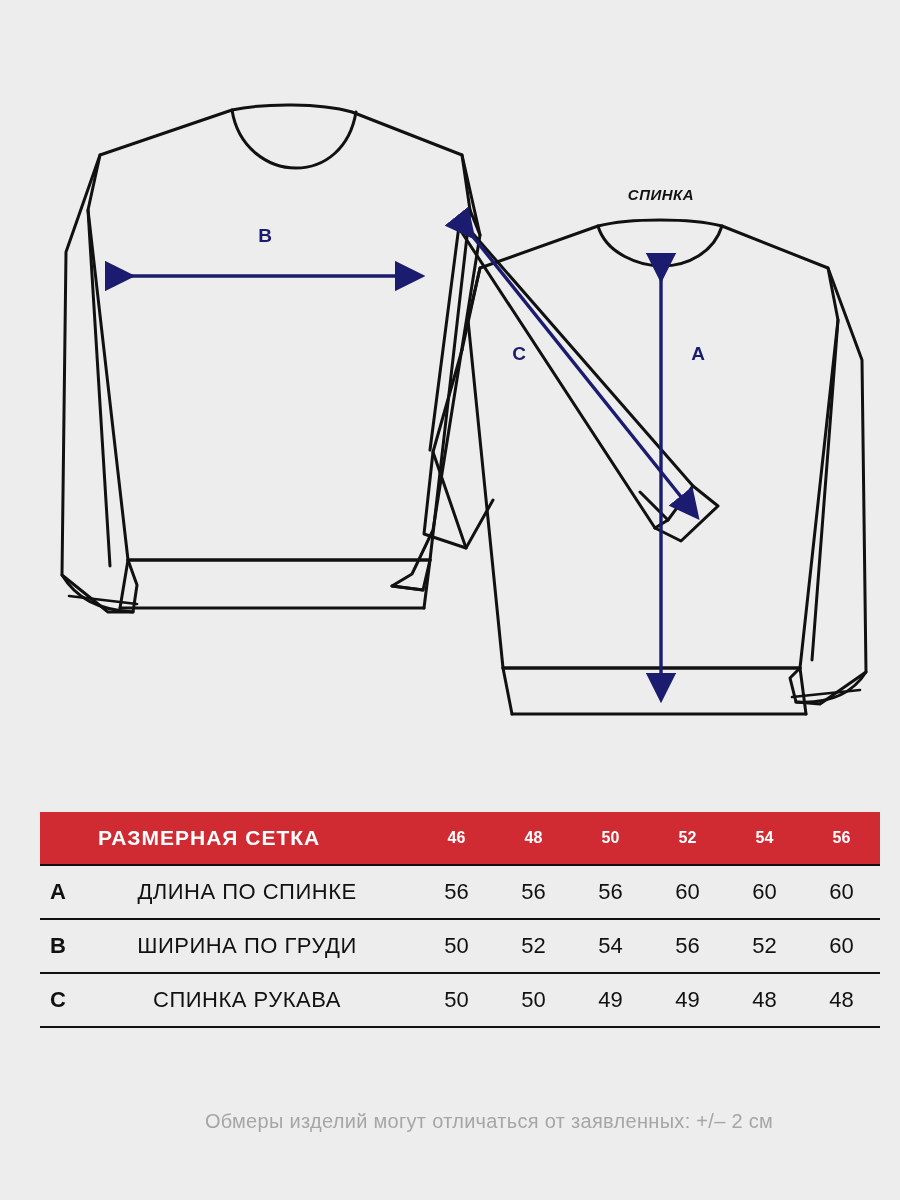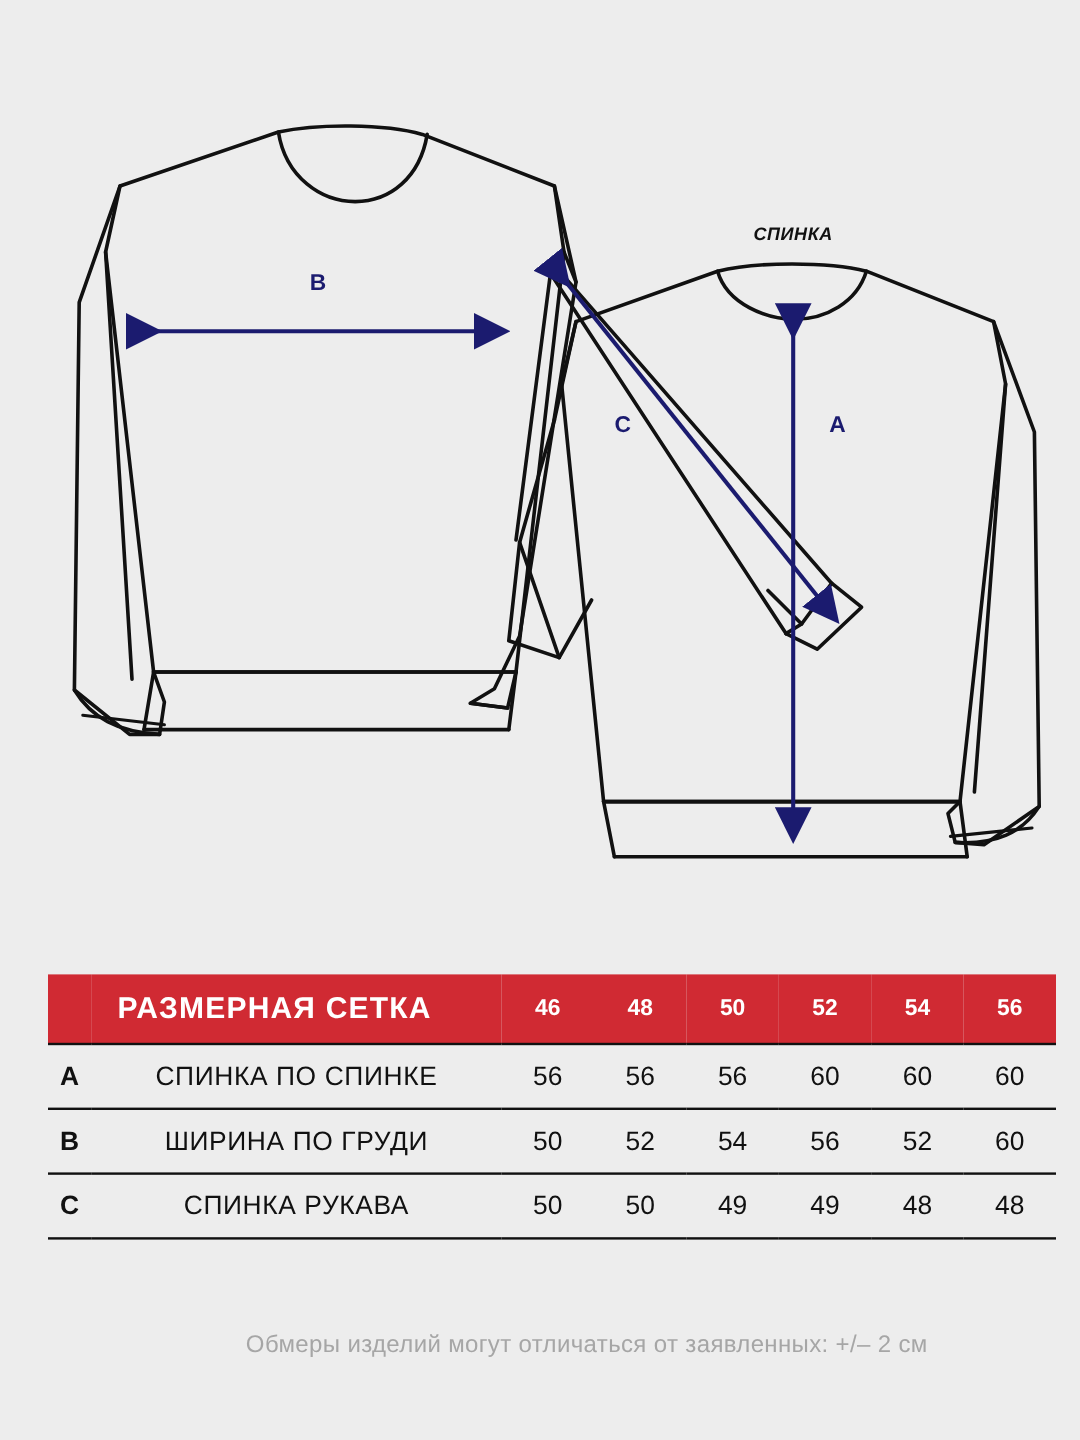--- a/index.html
+++ b/index.html
@@ -51,38 +51,38 @@
     width: 820px;
   }
   table.sizes {
     border-collapse: collapse;
     width: 820px;
     table-layout: fixed;
   }
   table.sizes thead th {
     background: #d02a33;
     color: #ffffff;
-    font-size: 25px;
+    font-size: 21px;
     font-weight: bold;
     letter-spacing: 1px;
     padding: 14px 0;
     text-align: center;
     border: none;
   }
   table.sizes thead th.th-letter {
     width: 36px;
   }
   table.sizes thead th.th-title {
     text-align: left;
     padding-left: 22px;
     width: 320px;
   }
   table.sizes thead th.th-size {
     width: 77px;
-    font-size: 19px;
+    font-size: 16px;
     letter-spacing: 0;
     text-align: center;
   }
   table.sizes tbody td {
     border-bottom: 2px solid #111111;
     padding: 13px 0;
     font-size: 22px;
     text-align: center;
     background: transparent;
   }
@@ -218,21 +218,21 @@
           <th class="th-size">48</th>
           <th class="th-size">50</th>
           <th class="th-size">52</th>
           <th class="th-size">54</th>
           <th class="th-size">56</th>
         </tr>
       </thead>
       <tbody>
         <tr>
           <td class="cell-letter">A</td>
-          <td class="cell-name">СПИНКА ПО СПИНКЕ</td>
+          <td class="cell-name">ДЛИНА ПО СПИНКЕ</td>
           <td class="cell-val">56</td>
           <td class="cell-val">56</td>
           <td class="cell-val">56</td>
           <td class="cell-val">60</td>
           <td class="cell-val">60</td>
           <td class="cell-val">60</td>
         </tr>
         <tr>
           <td class="cell-letter">B</td>
           <td class="cell-name">ШИРИНА ПО ГРУДИ</td>

